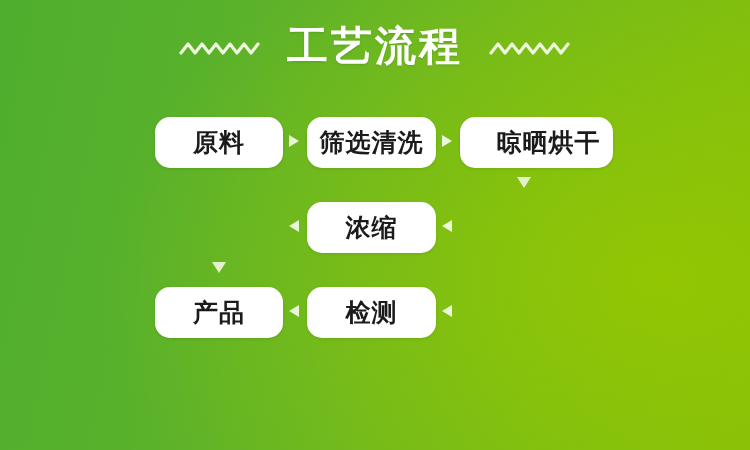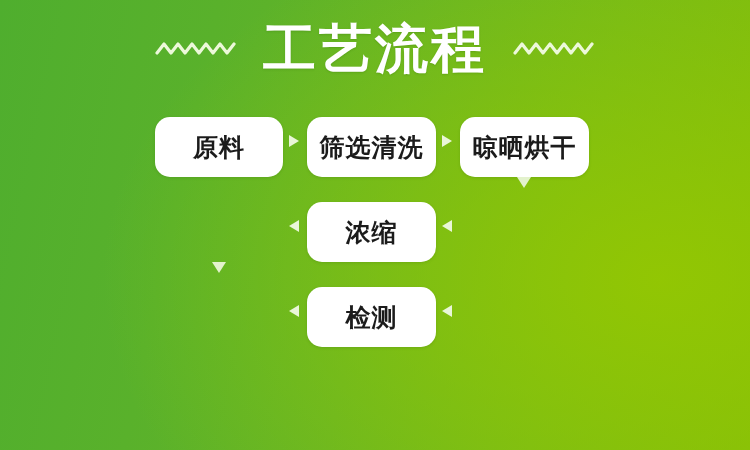--- a/index.html
+++ b/index.html
@@ -40,22 +40,22 @@
   }
 
   .zigzag {
     display: block;
     width: 82px;
     height: 20px;
     flex: 0 0 auto;
   }
 
   .title-text {
-    font-family: Liberation Serif, serif;
-    font-size: 53px;
+    font-family: Liberation Mono, monospace;
+    font-size: 41px;
     font-weight: bold;
     color: #ffffff;
     letter-spacing: 3px;
     line-height: 1;
     white-space: nowrap;
     text-shadow: 0 1px 2px rgba(50, 110, 10, 0.28);
   }
 
   
   .flow {
@@ -70,41 +70,41 @@
     height: 48px;
     margin-bottom: 37px;
     display: flex;
     align-items: center;
   }
   .flow-row:last-child { margin-bottom: 0; }
 
   .node {
     position: absolute;
     top: 0;
-    height: 60px;
+    height: 51px;
     background: #ffffff;
     border-radius: 15px;
     display: flex;
     align-items: center;
     justify-content: center;
     box-shadow: 0 1px 3px rgba(40, 90, 10, 0.18);
   }
   .node-label {
     font-family: "DejaVu Sans", "Liberation Sans", sans-serif;
     font-size: 25px;
     font-weight: bold;
     color: #1b1b1b;
     line-height: 1;
     white-space: nowrap;
     letter-spacing: 1px;
   }
 
   .node.col0 { left: 0px;   width: 128px; }
   .node.col1 { left: 152px; width: 129px; text-align: center; }
-  .node.col2 { left: 305px; width: 129px; }
+  .node.col2 { left: 305px; width: 129px; padding-left: 24px; }
 
   
   .h-arrow {
     position: absolute;
     top: 18px;
     width: 0;
     height: 0;
     border-top: 6px solid transparent;
     border-bottom: 6px solid transparent;
   }
@@ -171,20 +171,23 @@
       <span class="h-arrow left gap0"></span>
       <div class="node col1">
         <span class="node-label">浓缩</span>
       </div>
       <span class="h-arrow left gap1"></span>
       <span class="v-arrow atcol0 below"></span>
     </div>
 
 
     <div class="flow-row">
+      <div class="node col0">
+        <span class="node-label">产品</span>
+      </div>
       <span class="h-arrow left gap0"></span>
       <div class="node col1">
         <span class="node-label">检测</span>
       </div>
       <span class="h-arrow left gap1"></span>
     </div>
 
   </div>
 </div>
 

